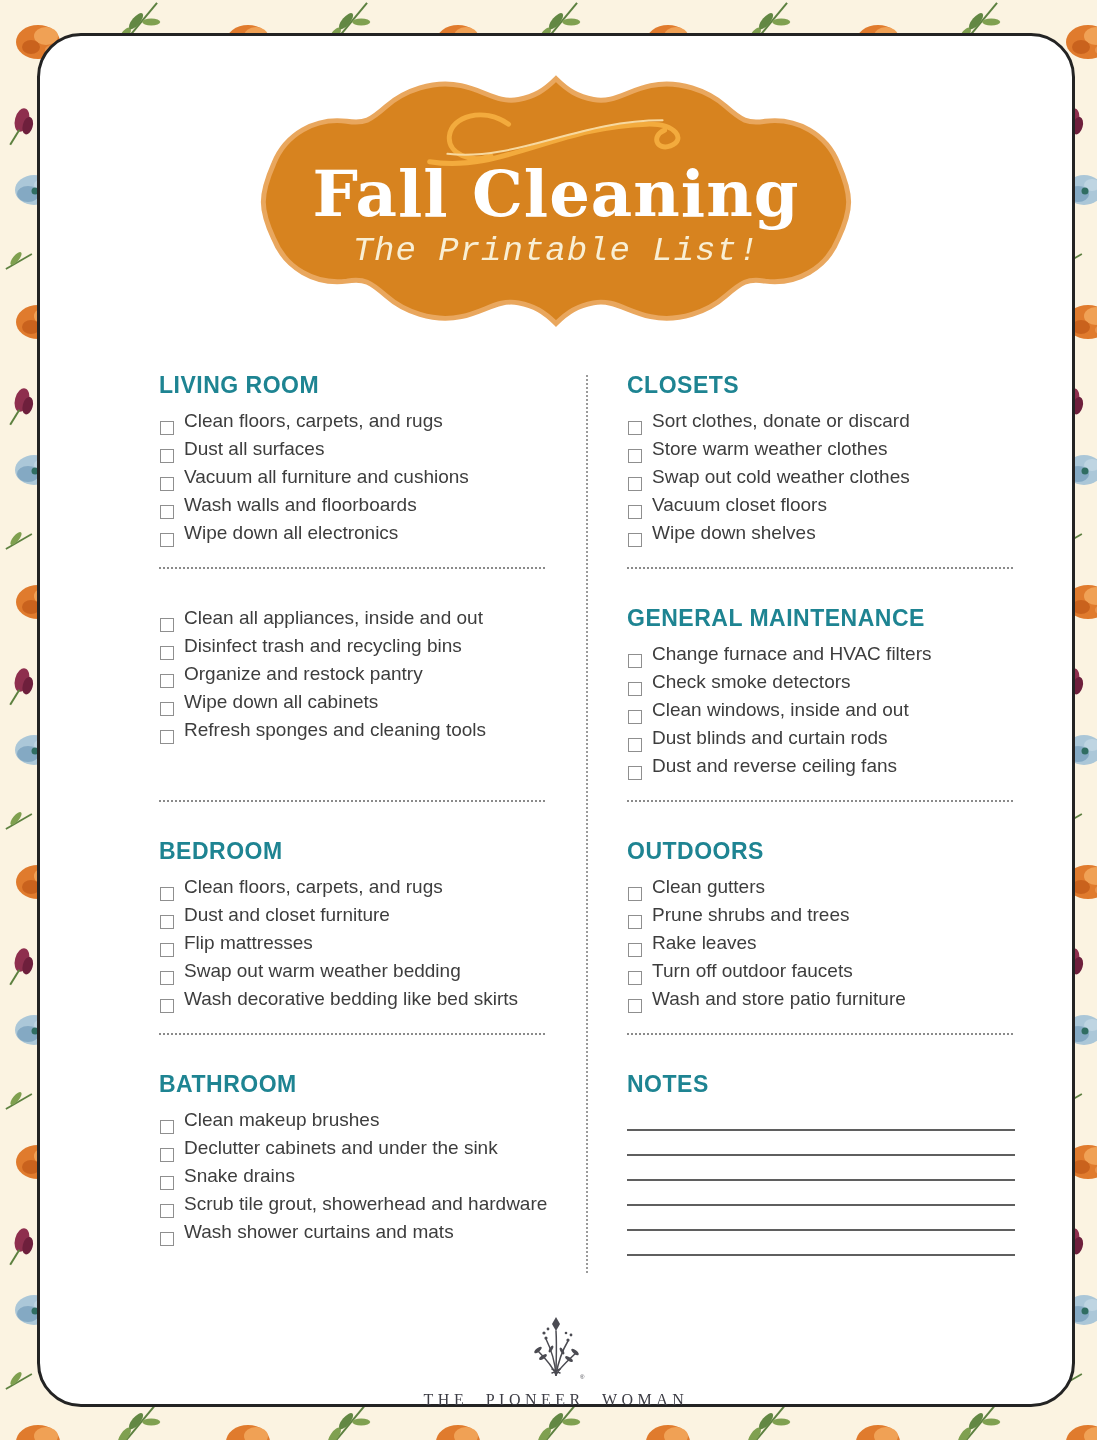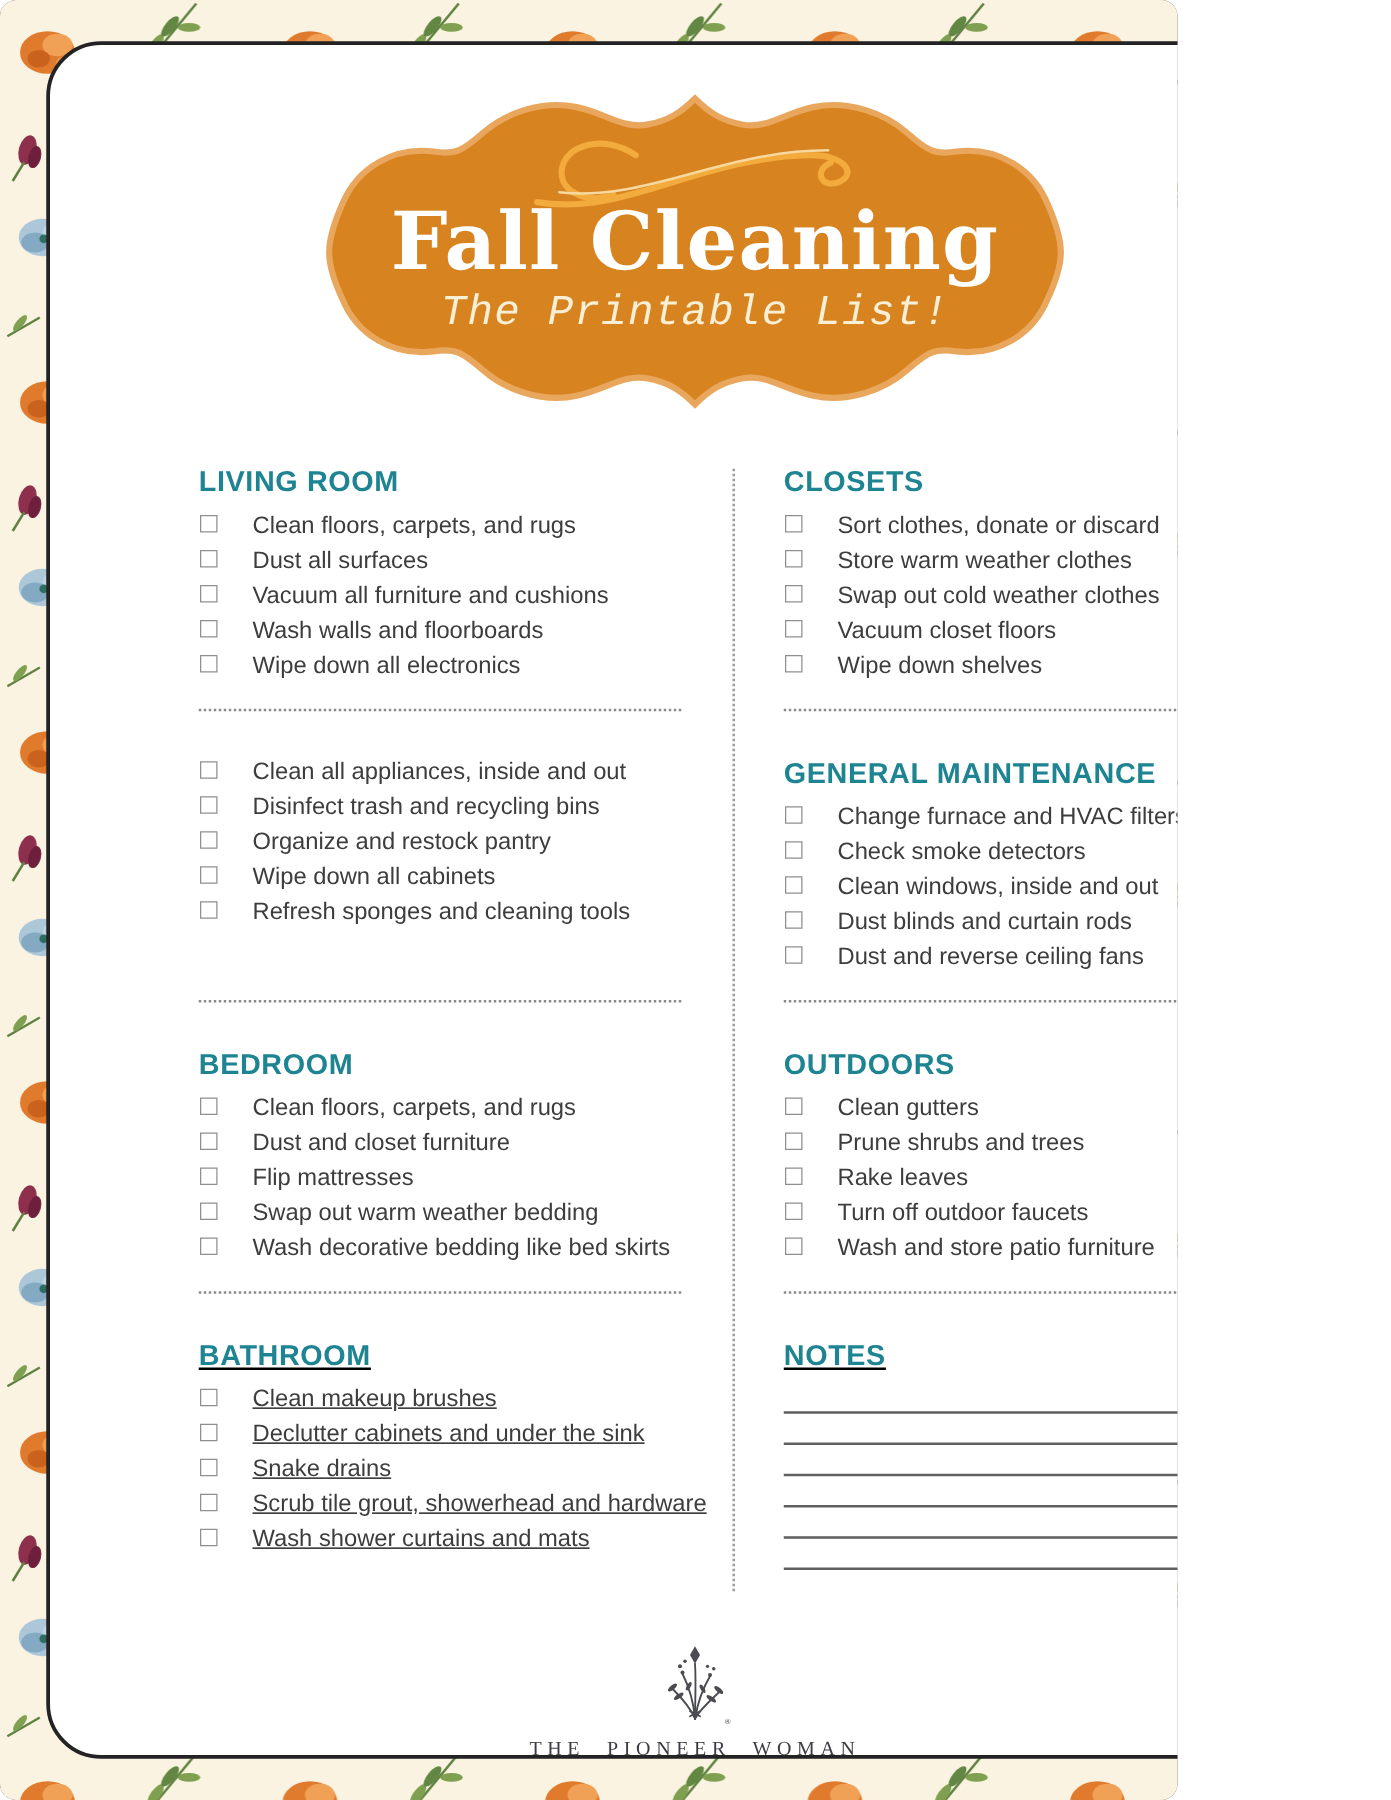--- a/index.html
+++ b/index.html
@@ -1,41 +1,41 @@
 <!DOCTYPE html>
 <html><head>
 <meta charset="utf-8">
 <style>
   * { margin:0; padding:0; box-sizing:border-box; }
   body { font-family:"Liberation Sans", sans-serif; }
-  .page { position:relative; width:942px; height:1440px; overflow:hidden; background:#404040;border-radius:13px; }
+  .page { position:relative; width:1097px; height:1440px; overflow:hidden; background:#404040; }
   .floral-bg { position:absolute; inset:0; display:block; }
   .card { position:absolute; left:37px; top:33px; width:1038px; height:1374px;
           background:#ffffff; border:3px solid #232323; border-radius:44px; }
 
   
   .badge { position:relative; width:612px; height:276px; margin:27px auto 0; }
   .badge svg { position:absolute; inset:0; }
   .badge-text { position:absolute; inset:0; display:flex; flex-direction:column;
                 align-items:center; justify-content:flex-start; padding-top:98px; }
   .badge-title { font-family:"DejaVu Serif", serif; font-weight:700; font-size:64px;
                  line-height:66px; color:#ffffff; letter-spacing:1px; }
   .badge-subtitle { font-family:Liberation Mono, monospace; font-style:italic; font-size:34px;
                     line-height:40px; color:#f9efd4; margin-top:4px; letter-spacing:1px; }
 
   
   .content { display:grid; grid-template-columns:388px 1fr 388px; padding:32px 57px 0 119px; }
   .divider-cell { display:flex; justify-content:center; }
   .vdivider { width:0; border-left:2px dotted #9a9a9a; height:898px; margin-top:4px; }
 
   .section { position:relative; height:233px; }
-  .section.last { height:auto;text-decoration:underline; }
+  .section.last { height:auto; }
   .sec-title { font-size:23px; font-weight:700; letter-spacing:0.5px; color:#1e8492;
                line-height:28px; margin-bottom:8px; }
-  .item { display:flex; align-items:flex-start; height:28px;gap:18px; }
+  .item { display:flex; align-items:flex-end; height:28px; }
   .cb { flex:0 0 auto; width:14px; height:14px; border:1.6px solid #8f8f8f;
         margin:5px 10px 0 1px; background:#fff; }
   .item-label { font-size:19px; line-height:28px; color:#3d3d3d; white-space:nowrap; }
   .hsep { position:absolute; left:0; right:2px; bottom:35px; border-top:2px dotted #8a8a8a; }
 
   .notes-lines { margin-top:4px; }
   .note-line { height:25px; border-bottom:2px solid #5f5f5f; }
 
   
   .footer { margin-top:38px; display:flex; flex-direction:column; align-items:center; }

